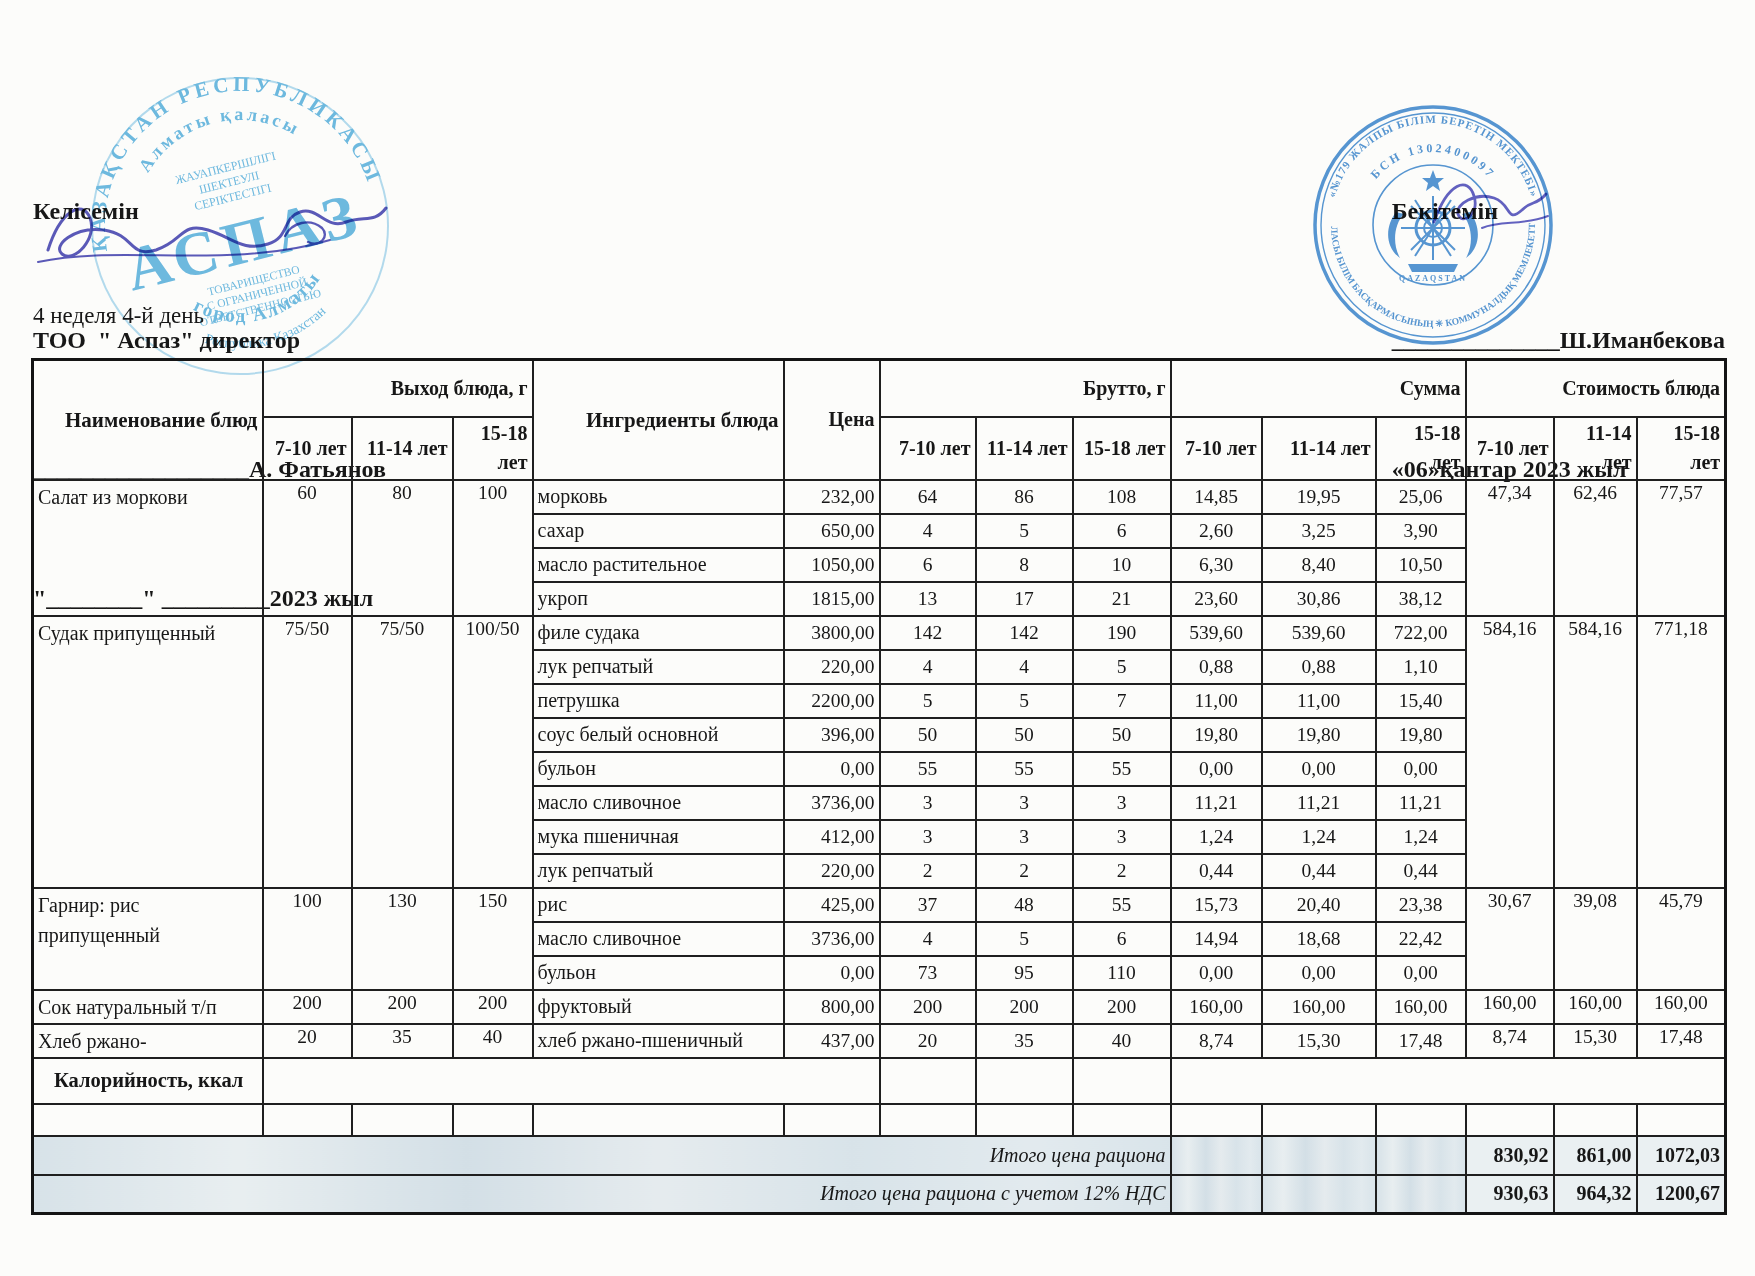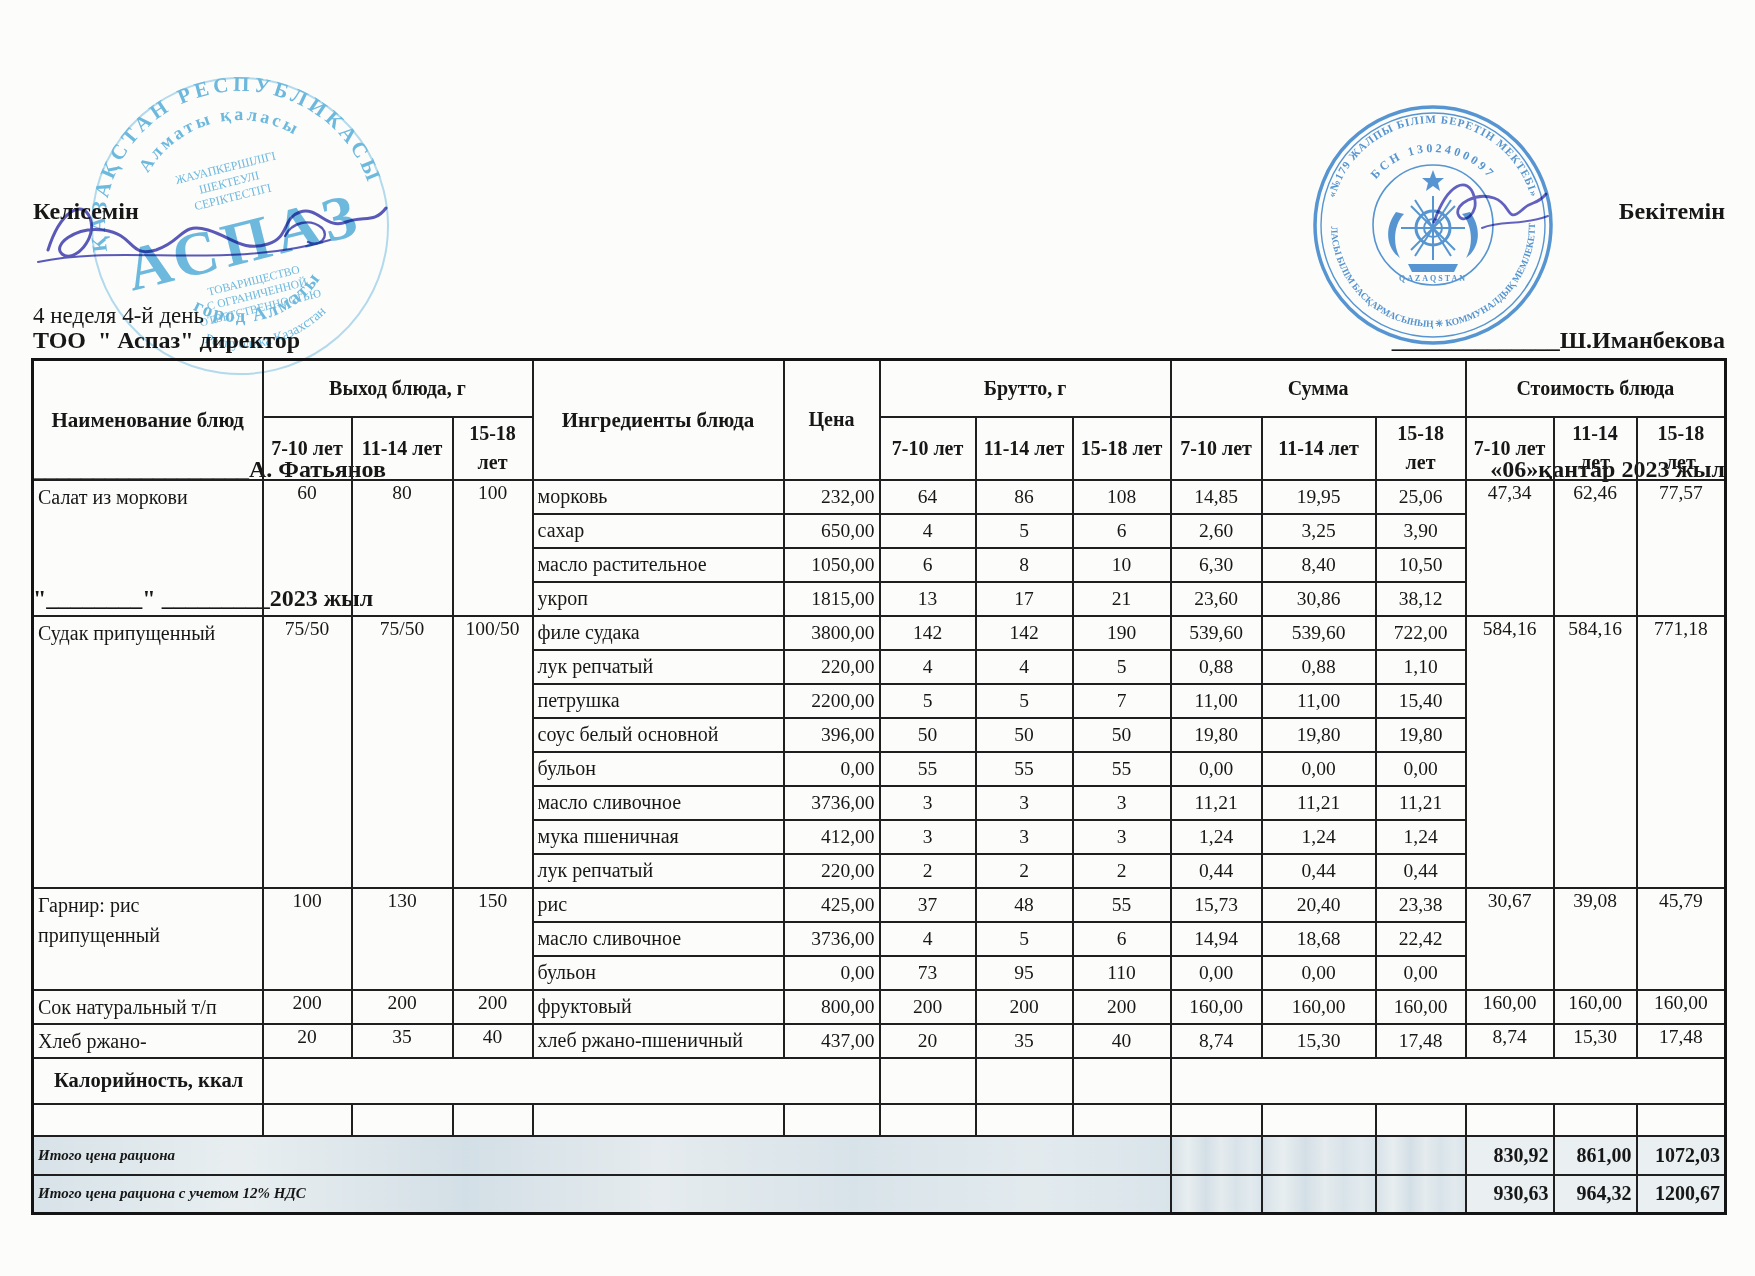--- a/index.html
+++ b/index.html
@@ -6,58 +6,58 @@
   html,body { width:1755px; height:1276px; }
   body {
     position:relative;
     background:#fcfcfa;
     font-family:"Liberation Serif","DejaVu Serif",serif;
     color:#171717;
     overflow:hidden;
   }
   .hdr-block { position:absolute; top:104px; line-height:43px; font-size:24px; font-weight:bold; white-space:pre; }
   .hdr-left  { left:33px; text-align:left; }
-  .hdr-right { right:30px; text-align:right; }
+  .hdr-right { right:30px; }
   .week-line { position:absolute; left:33px; top:303px; font-size:23px; font-weight:normal; }
 
   .stamp { position:absolute; mix-blend-mode:multiply; opacity:.88; }
   .stamp-left  { left:72px;  top:58px; }
   .stamp-right { left:1308px; top:100px; }
   .signature { position:absolute; mix-blend-mode:multiply; }
   .sig-left  { left:30px; top:178px; }
   .sig-right { left:1422px; top:168px; }
 
   table.menu {
     position:absolute; left:31px; top:358px;
     width:1695px; table-layout:fixed; border-collapse:collapse;
     font-size:19.5px;
   }
   table.menu th, table.menu td {
     border:2px solid #1f1f1f;
     padding:1px 4px;
     overflow:hidden;
   }
   table.menu { border:3px solid #141414; }
-  thead th { font-weight:bold; text-align:center; vertical-align:middle; font-size:20px; line-height:1.45; }
+  thead th { font-weight:bold; text-align:right; vertical-align:middle; font-size:20px; line-height:1.45; }
   tr.h1 { height:57px; }
   tr.h2 { height:63px; }
   tbody tr { height:34px; }
   td.c-dish { text-align:left; vertical-align:top; padding-left:6px; font-size:20px; line-height:1.5; }
   td.c-ingr { text-align:left; padding-left:7px; font-size:20px; }
   td.c-price { text-align:right; padding-right:10px; }
   td.c-num  { text-align:center; }
   td.c-top  { vertical-align:top; padding-top:3px; }
   tr.row-cal { height:46px; }
   tr.row-cal td.c-cal-label { font-weight:bold; font-size:20.5px; text-align:left; padding-left:20px; vertical-align:middle; }
   tr.row-spacer { height:32px; }
   tr.row-total { height:39px; }
   tr.row-total td {
     background:linear-gradient(90deg,#d7e2e8 0%,#e8eef0 18%,#d3dfe6 38%,#e5ebee 55%,#d8e3e9 72%,#e2eaee 88%,#d9e4ea 100%);
   }
-  td.c-total-label { font-weight:bold; font-style:italic; font-size:15px; text-align:left; padding-left:8px; vertical-align:middle; }
+  td.c-total-label { font-weight:normal; font-style:italic; font-size:20px; text-align:right; padding-left:8px; vertical-align:middle; }
   td.c-total-val { font-weight:bold; text-align:right; padding-right:6px; background:#eaf0f2 !important; font-size:20px; }
   .st-blue { fill:#3da4da; }
   .st-blue2 { fill:#2f7ecb; }
 </style>
 </head>
 <body>
 
 <div class="hdr-block hdr-left">
   <div>Келісемін</div>
   <div>ТОО  " Аспаз" директор</div>

